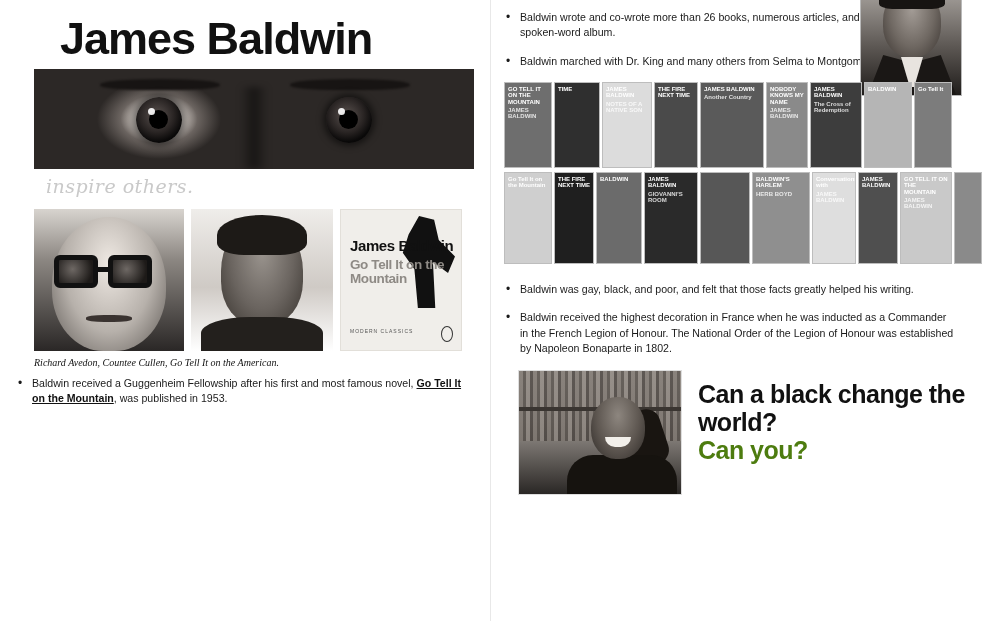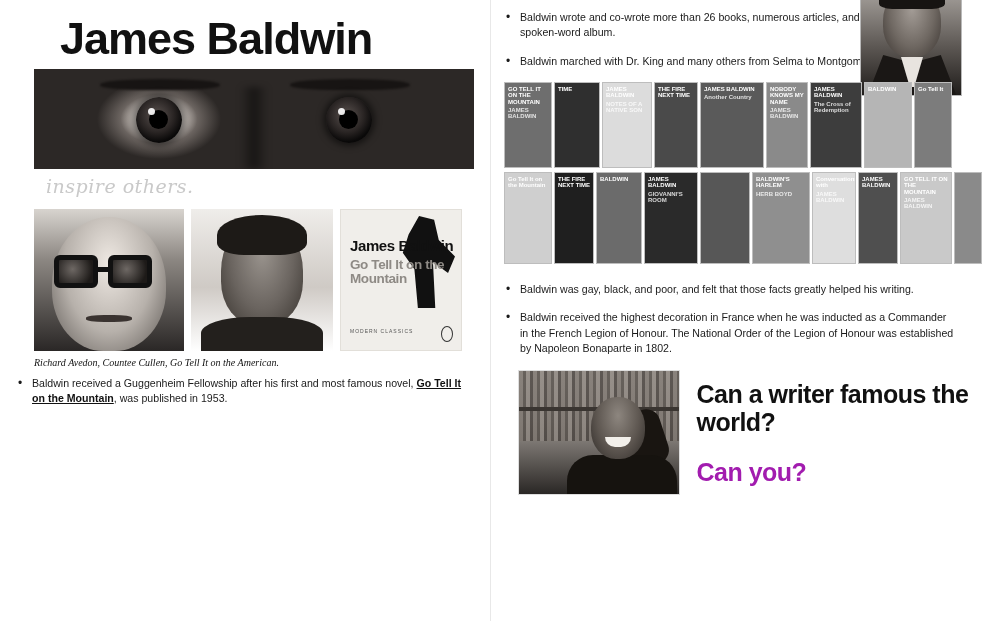--- a/index.html
+++ b/index.html
@@ -346,22 +346,21 @@
     font-size: 25px;
     font-weight: bold;
     line-height: 1.12;
     color: #111;
     letter-spacing: -.5px;
     margin-top: 10px;
   }
   .canyou {
     font-size: 25px;
     font-weight: bold;
-    color: #a21caf;
-    margin-top: 22px;
+    color: #4d7c0f;
     letter-spacing: -.5px;
   }
 </style>
 </head>
 <body>
 
 <div class="page">
 
   <div class="divider"></div>
 
@@ -523,19 +522,19 @@
     <div class="bottom-area">
       <div class="ph-laugh">
         <div class="shelf"></div>
         <div class="shelfline"></div>
         <div class="larm"></div>
         <div class="lbody"></div>
         <div class="lface"></div>
         <div class="lsmile"></div>
       </div>
       <div>
-        <div class="bigq">Can a writer famous the world?</div>
+        <div class="bigq">Can a black change the world?</div>
         <div class="canyou">Can you?</div>
       </div>
     </div>
 
   </div>
 </div>
 
 </body></html>

